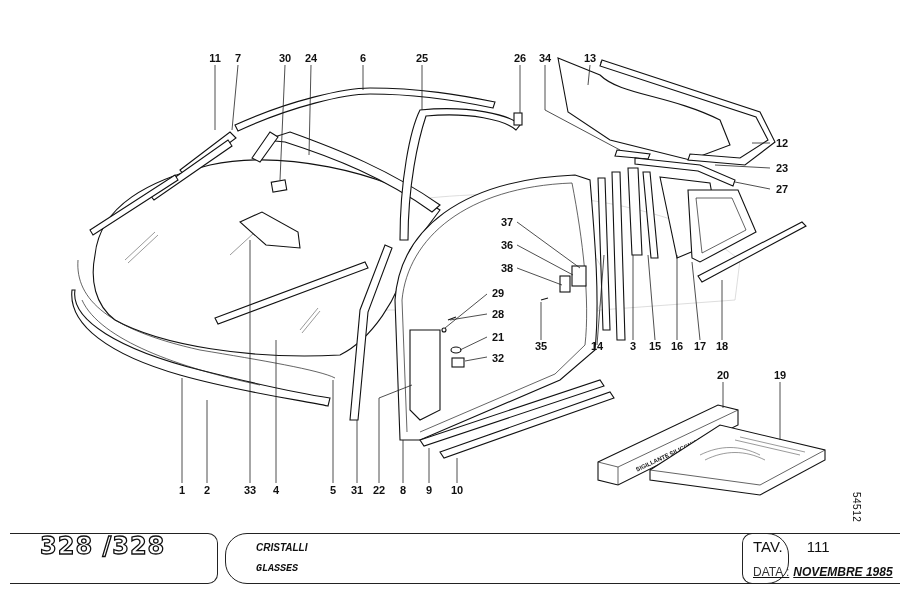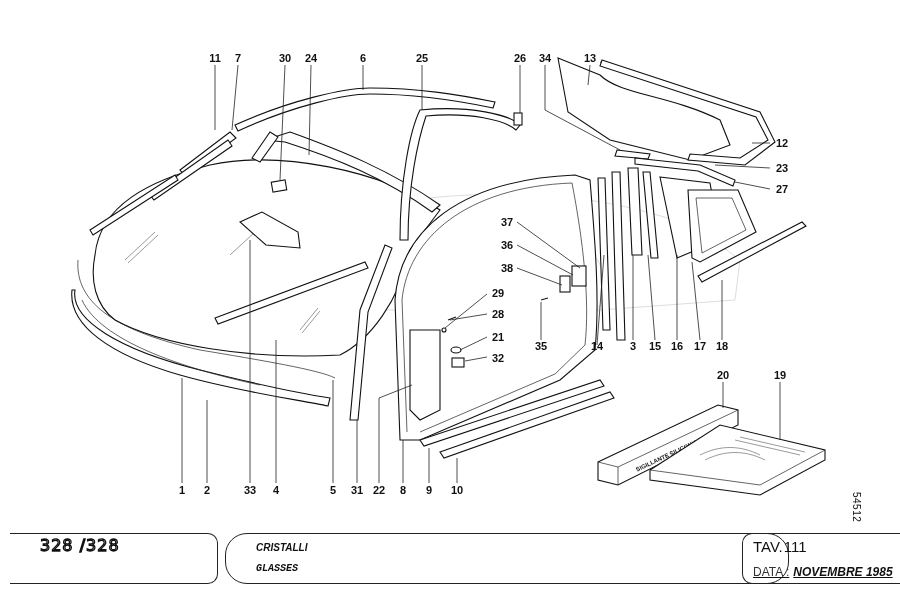--- a/index.html
+++ b/index.html
@@ -10,29 +10,29 @@
   .part { stroke: #111; stroke-width: 1.1; fill: #fff; }
   .part-thin { stroke: #222; stroke-width: 0.7; fill: none; }
   .ghost { stroke: #cfcfcf; stroke-width: 0.7; fill: none; }
   .hatch { stroke: #555; stroke-width: 0.6; fill: none; }
   .ref-code { position: absolute; left: 862px; top: 492px; transform: rotate(90deg); transform-origin: left top; font-size: 10px; letter-spacing: 0.5px; }
   
   .tb { position: absolute; top: 533px; height: 51px; border-top: 1.5px solid #222; border-bottom: 1.5px solid #222; box-sizing: border-box; }
   .tb-model { left: 10px; width: 208px; border-right: 1.5px solid #222; border-radius: 0 10px 10px 0; }
   .tb-desc { left: 225px; width: 564px; border-left: 1.5px solid #222; border-right: 1.5px solid #222; border-radius: 22px; }
   .tb-tav { left: 742px; width: 158px; border-left: 1.5px solid #222; border-radius: 10px 0 0 10px; }
-  .model-line { position: absolute; left: 30px; font-family: "DejaVu Sans", sans-serif; font-weight: normal; font-size: 16px; letter-spacing: 1px; color: #fff;
+  .model-line { position: absolute; left: 30px; font-family: "DejaVu Sans", sans-serif; font-weight: bold; font-size: 24px; letter-spacing: 1px; color: #fff;
     -webkit-text-stroke: 1.3px #111; text-shadow: 0 0 0 #111; line-height: 20px; }
   .model-line.l1 { top: 2px; }
   .model-line.l2 { top: 24px; }
   .desc-it, .desc-en { position: absolute; left: 30px; font-style: italic; font-weight: bold; font-size: 10px; }
   .desc-it { top: 8px; }
   .desc-en { top: 29px; font-family: Liberation Mono, monospace; }
   .tav-label { position: absolute; left: 10px; top: 4px; font-size: 15px; }
-  .tav-num { margin-left: 1px; }
+  .tav-num { margin-left: 24px; }
   .data-line { position: absolute; left: 10px; top: 31px; font-size: 12px; white-space: nowrap; text-decoration: underline; }
   .data-label { color: #333; }
   .data-value { font-style: italic; font-weight: bold; margin-left: 4px; }
 </style>
 </head>
 <body>
 
 <svg id="diagram" viewBox="0 0 900 520" xmlns="http://www.w3.org/2000/svg">
 
   <g>

